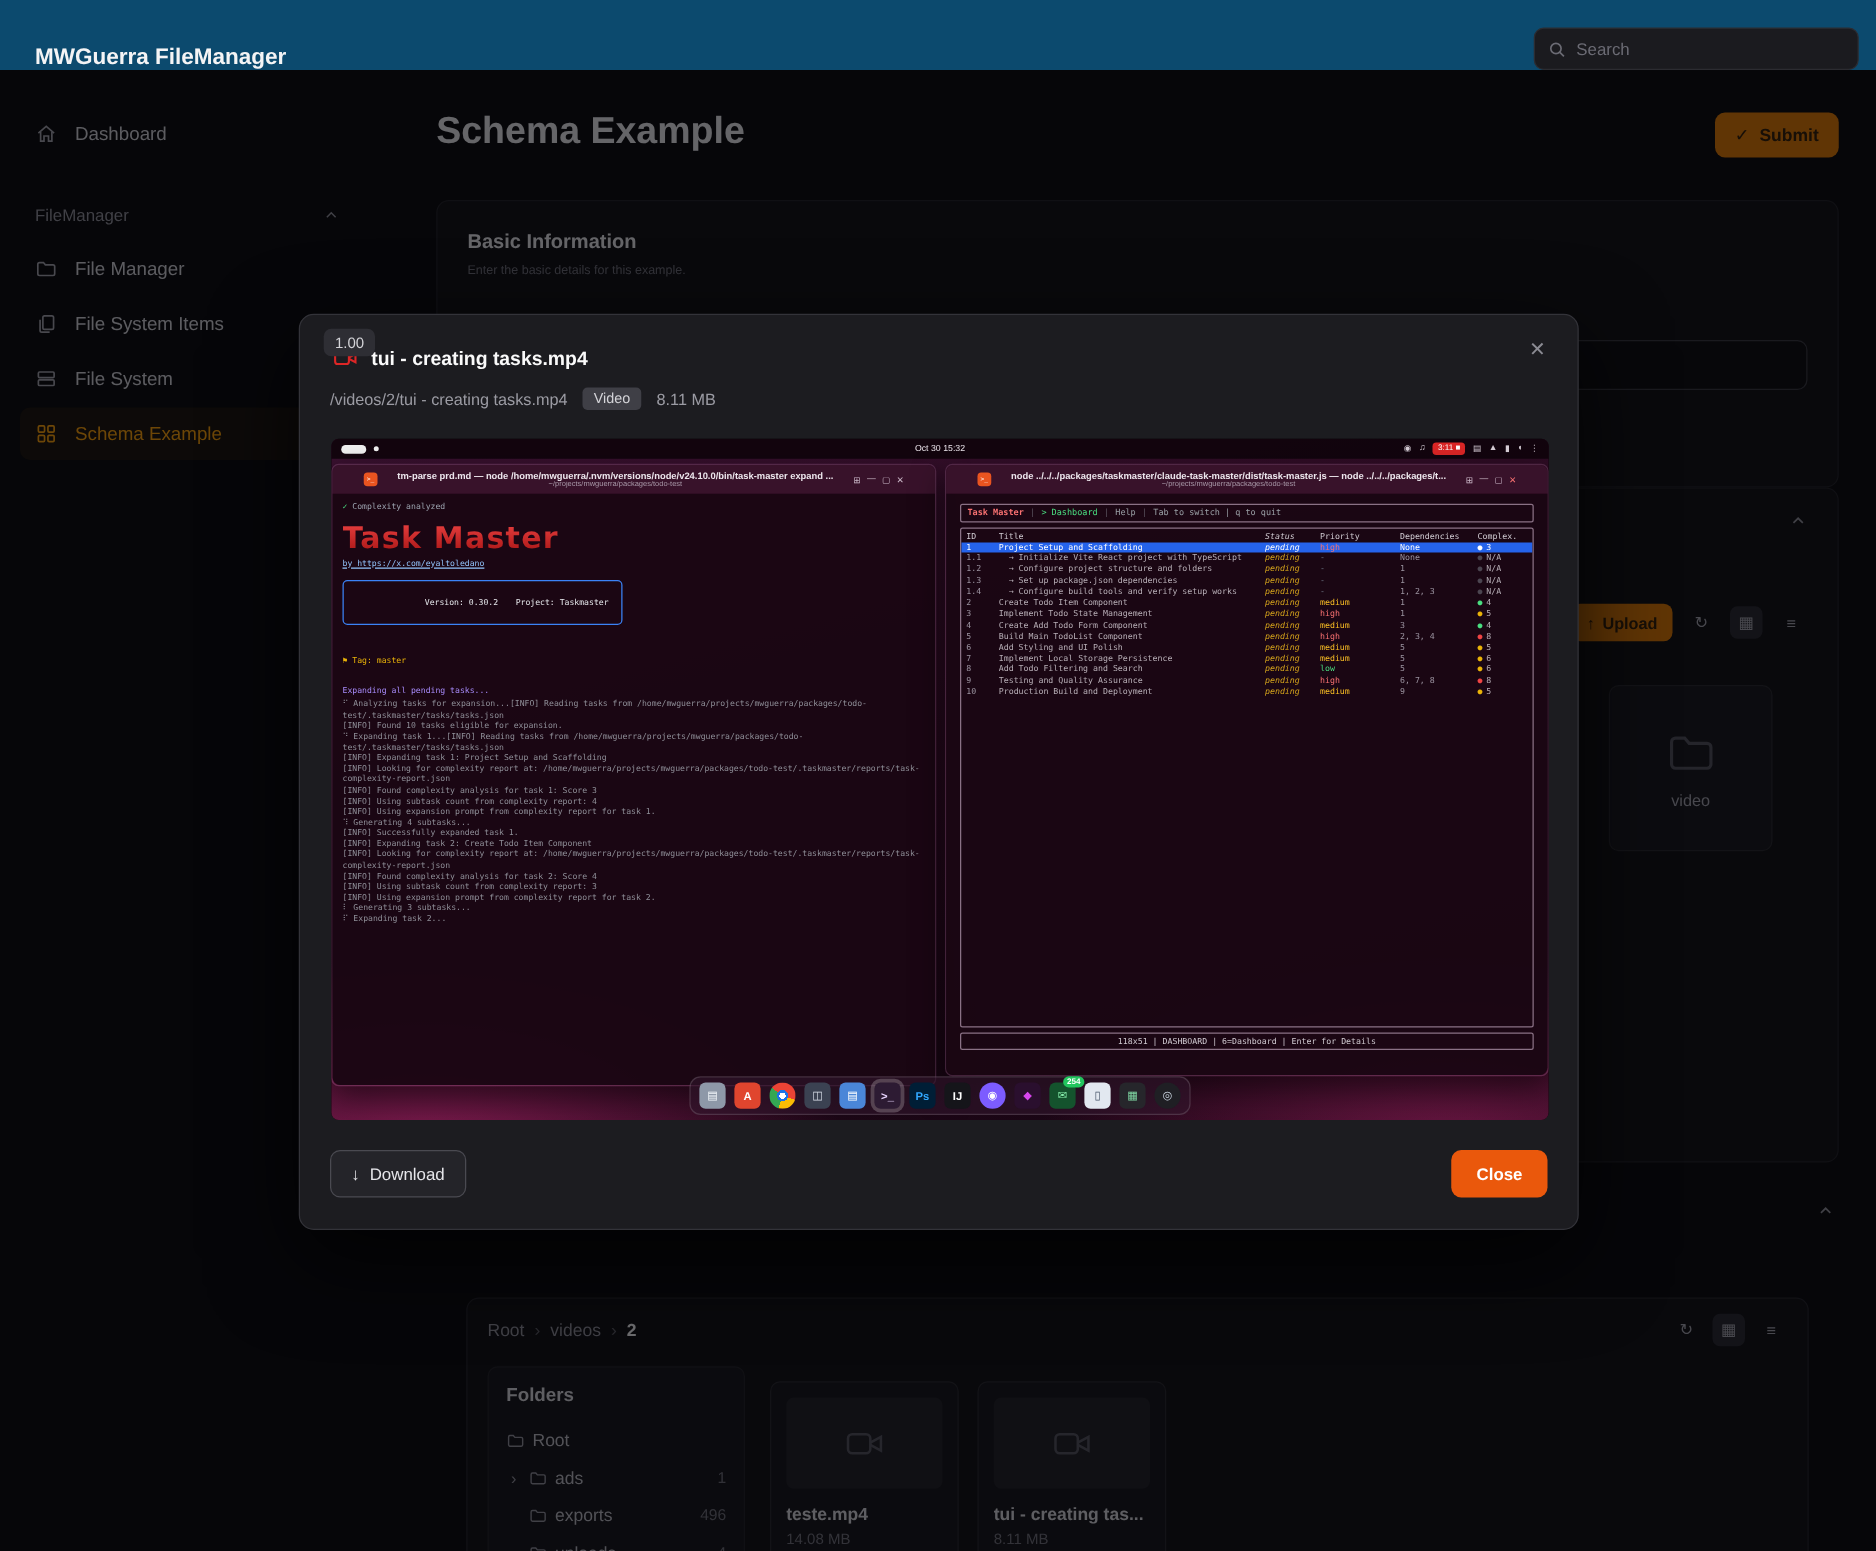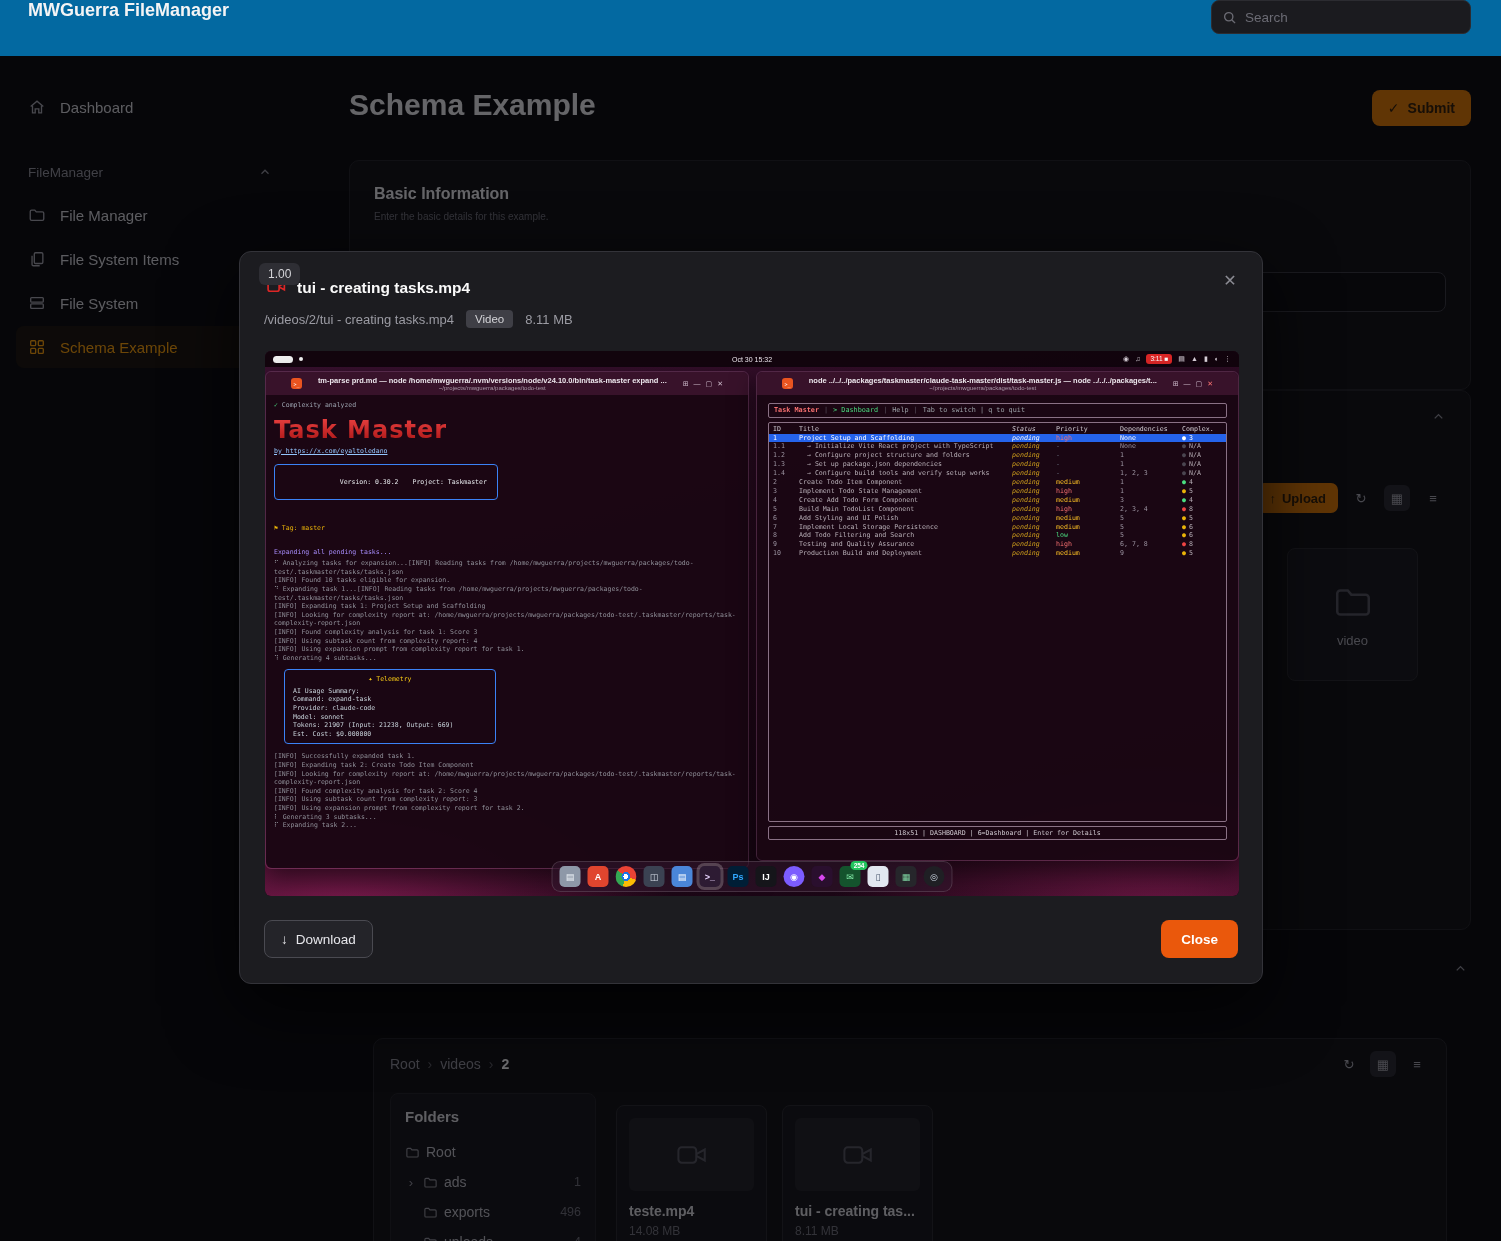--- a/index.html
+++ b/index.html
@@ -1,20 +1,20 @@
 <!DOCTYPE html>
 <html><head>
 <meta charset="utf-8">
 <style>
   * { margin:0; padding:0; box-sizing:border-box; }
   body { background:#000; font-family:"Liberation Sans","DejaVu Sans",sans-serif; }
   .screen { position:relative; width:1501px; height:1241px; overflow:hidden; background:#0c0c0e; color:#d4d4d8; }
 
   
-  .topbar { position:absolute; left:0; top:0; right:0; height:56px; background:#0369a1; display:flex; align-items:flex-start; padding:0 30px 0 28px; z-index:5; }
+  .topbar { position:absolute; left:0; top:0; right:0; height:56px; background:#0c4a6e; display:flex; align-items:flex-end; padding:0 14px 0 28px; z-index:5; }
   .brand { font-size:18px; font-weight:bold; color:#f4f4f5; }
   .searchbox { margin-left:auto; width:260px; height:34px; background:#1b1b1f; border:1px solid #2c2c31; border-radius:8px; display:flex; align-items:center; padding:0 10px; gap:8px; }
   .searchbox svg { flex:none; color:#6b6b74; }
   .searchbox input { background:transparent; border:0; outline:0; color:#c9c9cf; font-size:13.5px; width:100%; font-family:inherit; }
   .searchbox input::placeholder { color:#6b6b74; }
 
   
   .sidebar { position:absolute; left:0; top:56px; bottom:0; width:300px; padding:30px 16px 0 16px; }
   .nav-item { display:flex; align-items:center; gap:14px; height:42px; padding:0 12px; border-radius:8px; color:#cfcfd4; font-size:15px; cursor:pointer; }
   .nav-item svg { color:#a1a1aa; flex:none; }
@@ -439,32 +439,20 @@
             <div class="term-line">⠋ Analyzing tasks for expansion...[INFO] Reading tasks from /home/mwguerra/projects/mwguerra/packages/todo-test/.taskmaster/tasks/tasks.json</div>
                 <div class="term-line">[INFO] Found 10 tasks eligible for expansion.</div>
                 <div class="term-line">⠙ Expanding task 1...[INFO] Reading tasks from /home/mwguerra/projects/mwguerra/packages/todo-test/.taskmaster/tasks/tasks.json</div>
                 <div class="term-line">[INFO] Expanding task 1: Project Setup and Scaffolding</div>
                 <div class="term-line">[INFO] Looking for complexity report at: /home/mwguerra/projects/mwguerra/packages/todo-test/.taskmaster/reports/task-complexity-report.json</div>
                 <div class="term-line">[INFO] Found complexity analysis for task 1: Score 3</div>
                 <div class="term-line">[INFO] Using subtask count from complexity report: 4</div>
                 <div class="term-line">[INFO] Using expansion prompt from complexity report for task 1.</div>
                 <div class="term-line">⠹ Generating 4 subtasks...</div>
               </div>
-            <div class="tm-telemetry">
-              <div class="t-title">✦ Telemetry</div>
-              <div>
-
-              <div class="term-line">AI Usage Summary:</div>
-                  <div class="term-line">Command: expand-task</div>
-                  <div class="term-line">Provider: claude-code</div>
-                  <div class="term-line">Model: sonnet</div>
-                  <div class="term-line">Tokens: 21907 (Input: 21238, Output: 669)</div>
-                  <div class="term-line">Est. Cost: $0.000000</div>
-                </div>
-            </div>
             <div>
 
             <div class="term-line">[INFO] Successfully expanded task 1.</div>
                 <div class="term-line">[INFO] Expanding task 2: Create Todo Item Component</div>
                 <div class="term-line">[INFO] Looking for complexity report at: /home/mwguerra/projects/mwguerra/packages/todo-test/.taskmaster/reports/task-complexity-report.json</div>
                 <div class="term-line">[INFO] Found complexity analysis for task 2: Score 4</div>
                 <div class="term-line">[INFO] Using subtask count from complexity report: 3</div>
                 <div class="term-line">[INFO] Using expansion prompt from complexity report for task 2.</div>
                 <div class="term-line">⠇ Generating 3 subtasks...</div>
                 <div class="term-line">⠏ Expanding task 2...</div>

